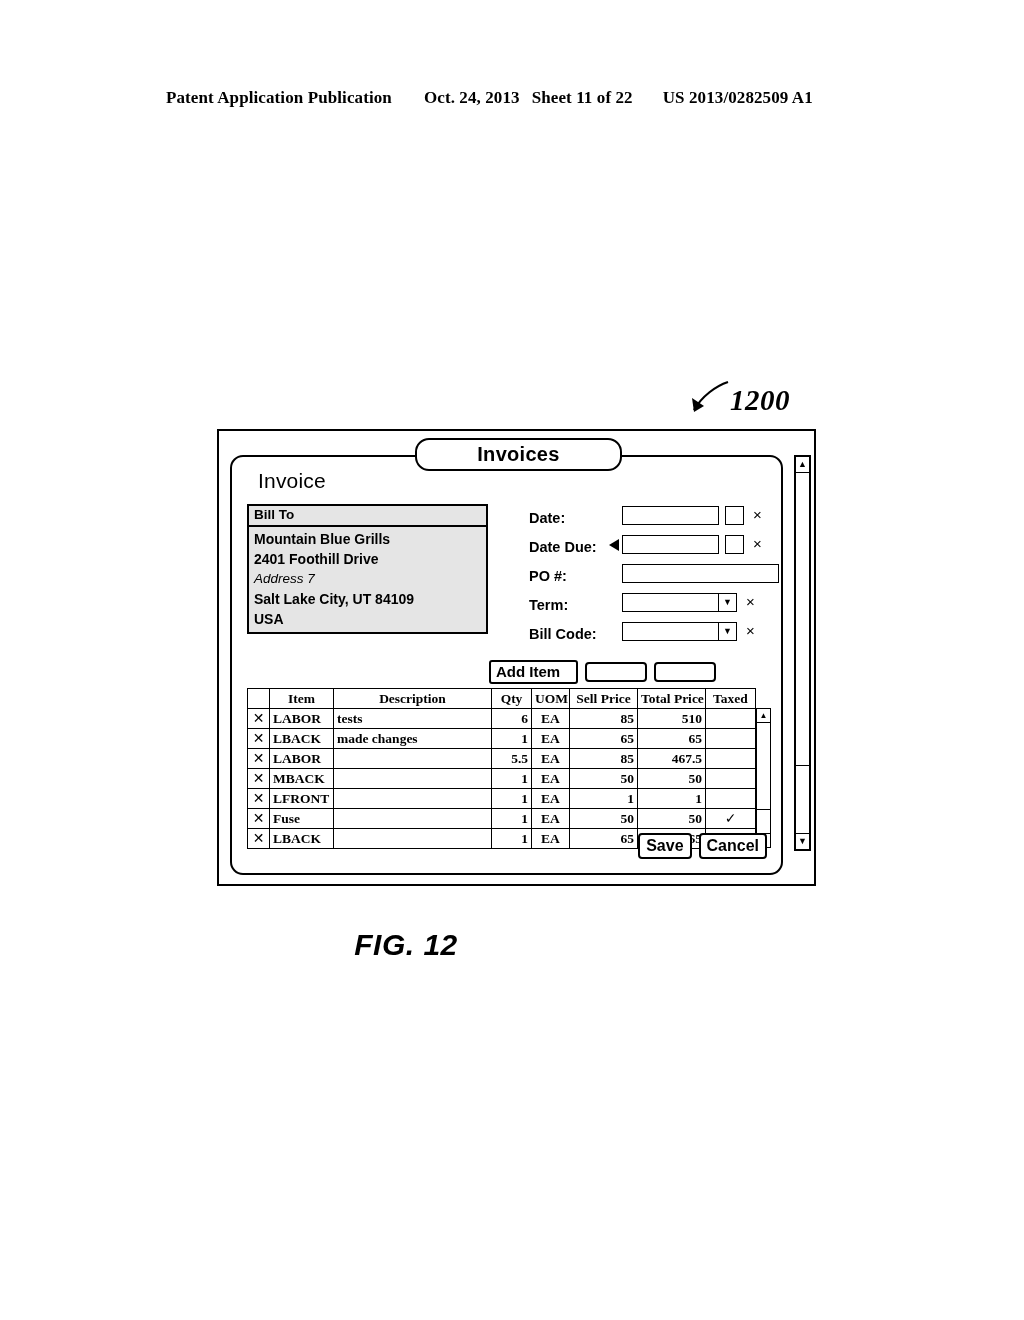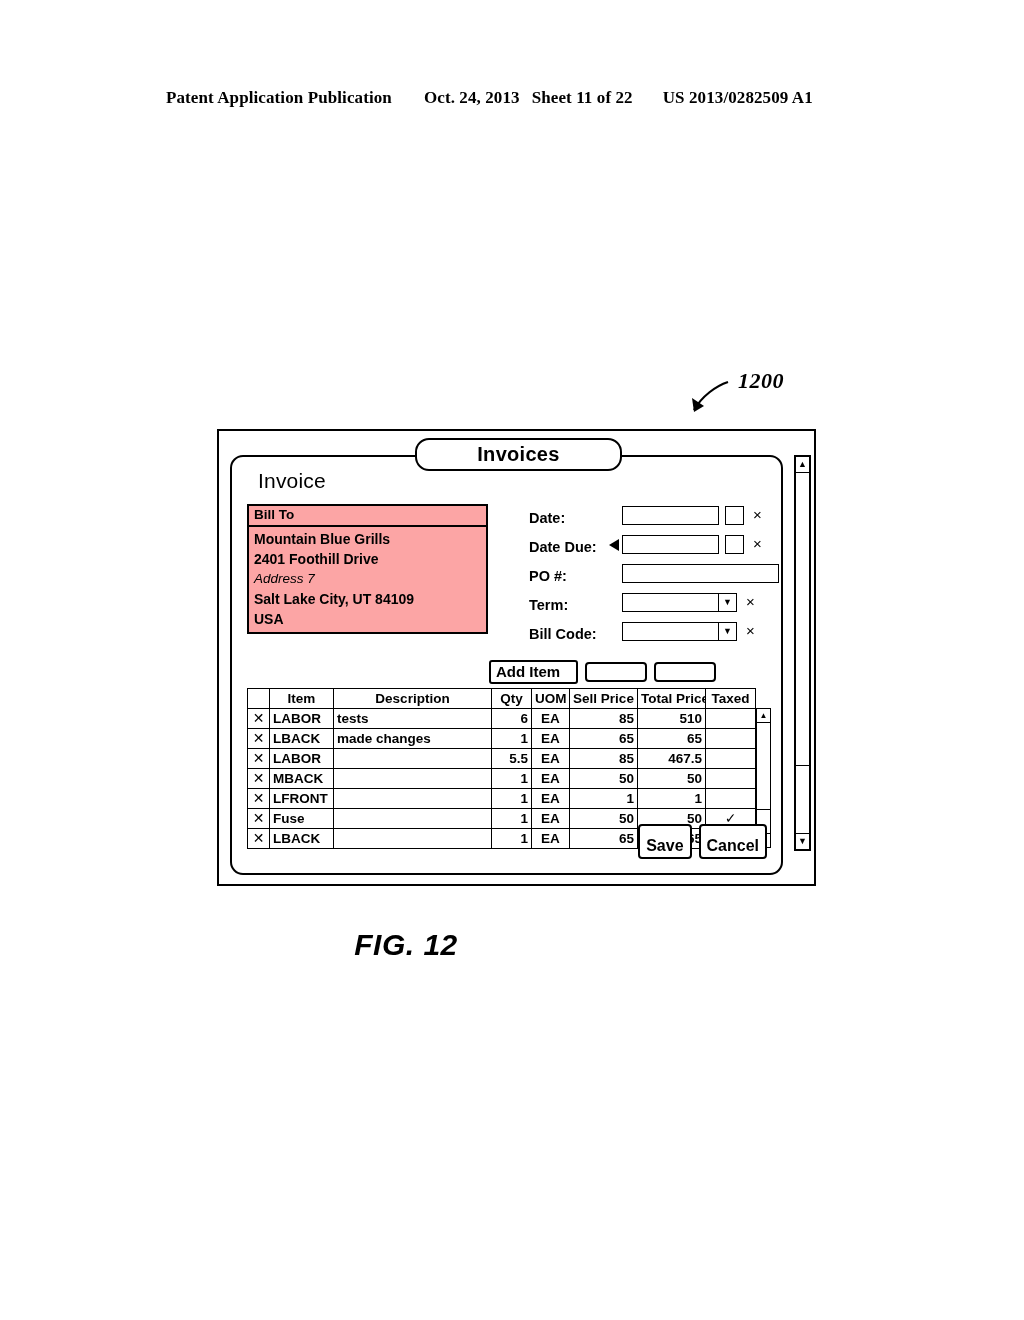--- a/index.html
+++ b/index.html
@@ -33,27 +33,26 @@
   .pat-header .h-num { margin-left: 30px; }
 
   
   .callout {
     position: absolute;
     left: 672px; top: 368px;
     width: 150px; height: 62px;
   }
   .callout .num {
     position: absolute;
-    left: 58px; top: 0px;
+    left: 58px; top: 16px;
     font-family: "Liberation Serif", serif;
     font-style: italic;
     font-weight: bold;
-    font-size: 22px;
+    font-size: 29px;
     letter-spacing: 0.5px;
-    margin-left: 8px;
   }
   .callout svg { position: absolute; left: 0; top: 0; }
 
   
   .fig-label {
     position: absolute;
     left: 0; top: 928px; width: 812px;
     text-align: center;
     font-family: "Liberation Sans", sans-serif;
     font-style: italic;
@@ -111,21 +110,21 @@
     letter-spacing: 0.2px;
   }
 
   
   .billto {
     position: absolute;
     left: 15px; top: 47px;
     width: 241px;
     border: 2px solid #000;
     box-sizing: border-box;
-    background: #fca5a5;
+    background: #e5e5e5;
   }
   .billto-head {
     padding: 1px 5px 2px 5px;
     font-size: 13.5px; font-weight: bold;
     border-bottom: 2px solid #000;
     line-height: 16px;
   }
   .billto-body { padding: 2px 5px 3px 5px; }
   .billto-line {
     font-size: 14px; font-weight: bold;
@@ -222,20 +221,21 @@
     background: #fff;
     box-sizing: border-box;
   }
 
   
   .table-wrap {
     position: absolute;
     left: 15px; top: 231px;
     width: 587px;
     display: flex;
+    font-family: Liberation Serif, serif;
   }
   table.items {
     border-collapse: collapse;
     width: 508px;
     table-layout: fixed;
     background: #fff;
   }
   table.items th, table.items td {
     border: 1.5px solid #000;
     font-size: 13.5px;
@@ -306,21 +306,21 @@
   
   .btn-row {
     position: absolute;
     right: 14px; bottom: 14px;
     display: flex;
   }
   .btn {
     border: 2px solid #000;
     border-radius: 4px;
     background: #fff;
-    padding: 10px 6px 2px 6px;
+    padding: 1px 6px 2px 6px;
     font-size: 16px; font-weight: bold;
     line-height: 19px;
     margin-left: 7px;
   }
 </style>
 </head>
 <body>
 
 <div class="pat-header">
   <span class="h-pub">Patent Application Publication</span>

